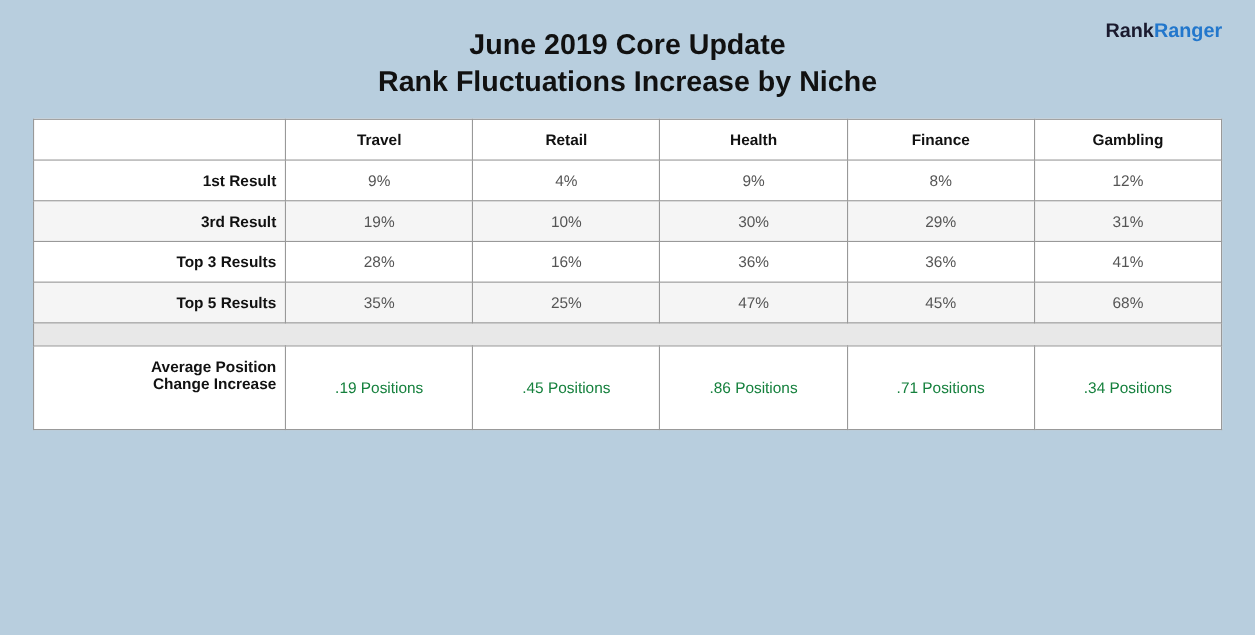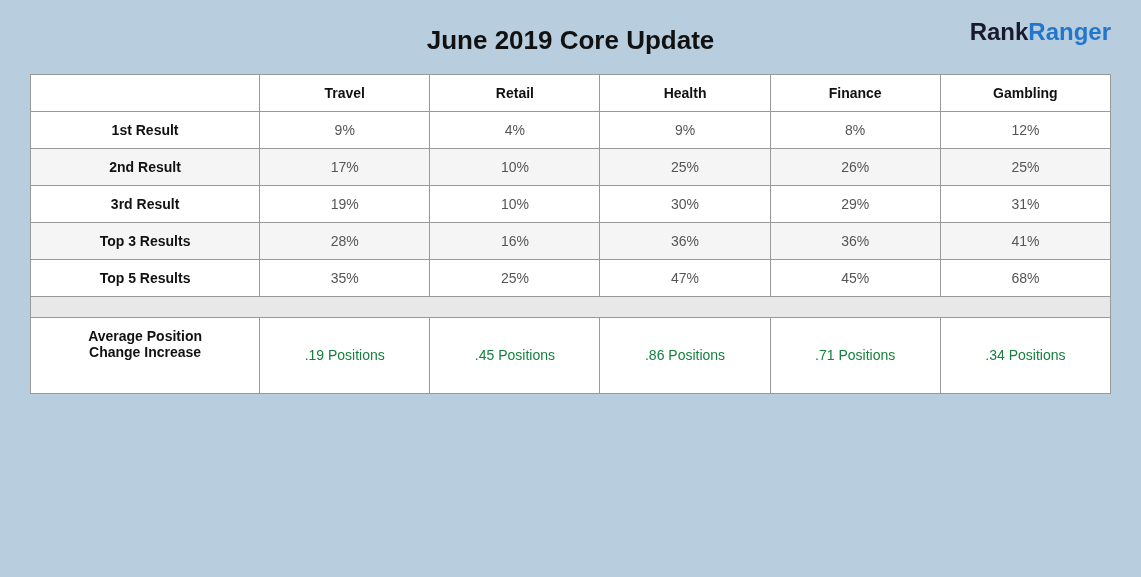--- a/index.html
+++ b/index.html
@@ -11,21 +11,21 @@
       display: flex;
       flex-direction: column;
       align-items: center;
       padding: 20px 30px 10px 30px;
       position: relative;
     }
     .logo {
       position: absolute;
       top: 18px;
       right: 30px;
-      font-size: 24px;
+      font-size: 18px;
       font-weight: bold;
     }
     .logo-rank {
       color: #1a1a2e;
     }
     .logo-ranger {
       color: #2277cc;
     }
     .title-area {
       text-align: center;
@@ -56,21 +56,21 @@
       background-color: #fff;
       border: 1px solid #999;
     }
     tbody tr td {
       border: 1px solid #999;
       padding: 10px 8px;
       text-align: center;
       color: #555;
     }
     tbody tr td:first-child {
-      text-align: center;
+      text-align: right;
       font-weight: bold;
       color: #111;
     }
     tbody tr:nth-child(odd) {
       background-color: #fff;
     }
     tbody tr:nth-child(even) {
       background-color: #f5f5f5;
     }
     .spacer-row td {
@@ -95,20 +95,21 @@
 </head>
 <body>
 
 <div class="logo">
   <span class="logo-rank">Rank</span><span class="logo-ranger">Ranger</span>
 </div>
 
 <div class="title-area">
   <h1>
     <span>June 2019 Core Update</span><br>
+    <span>Rank Fluctuations Increase by Niche</span>
   </h1>
 </div>
 
 <table>
   <thead>
     <tr>
       <th></th>
       <th>Travel</th>
       <th>Retail</th>
       <th>Health</th>
@@ -117,28 +118,20 @@
     </tr>
   </thead>
   <tbody id="table-body">
     <tr>
       <td>1st Result</td>
       <td>9%</td>
       <td>4%</td>
       <td>9%</td>
       <td>8%</td>
       <td>12%</td>
-    </tr>
-    <tr>
-      <td>2nd Result</td>
-      <td>17%</td>
-      <td>10%</td>
-      <td>25%</td>
-      <td>26%</td>
-      <td>25%</td>
     </tr>
     <tr>
       <td>3rd Result</td>
       <td>19%</td>
       <td>10%</td>
       <td>30%</td>
       <td>29%</td>
       <td>31%</td>
     </tr>
     <tr>

